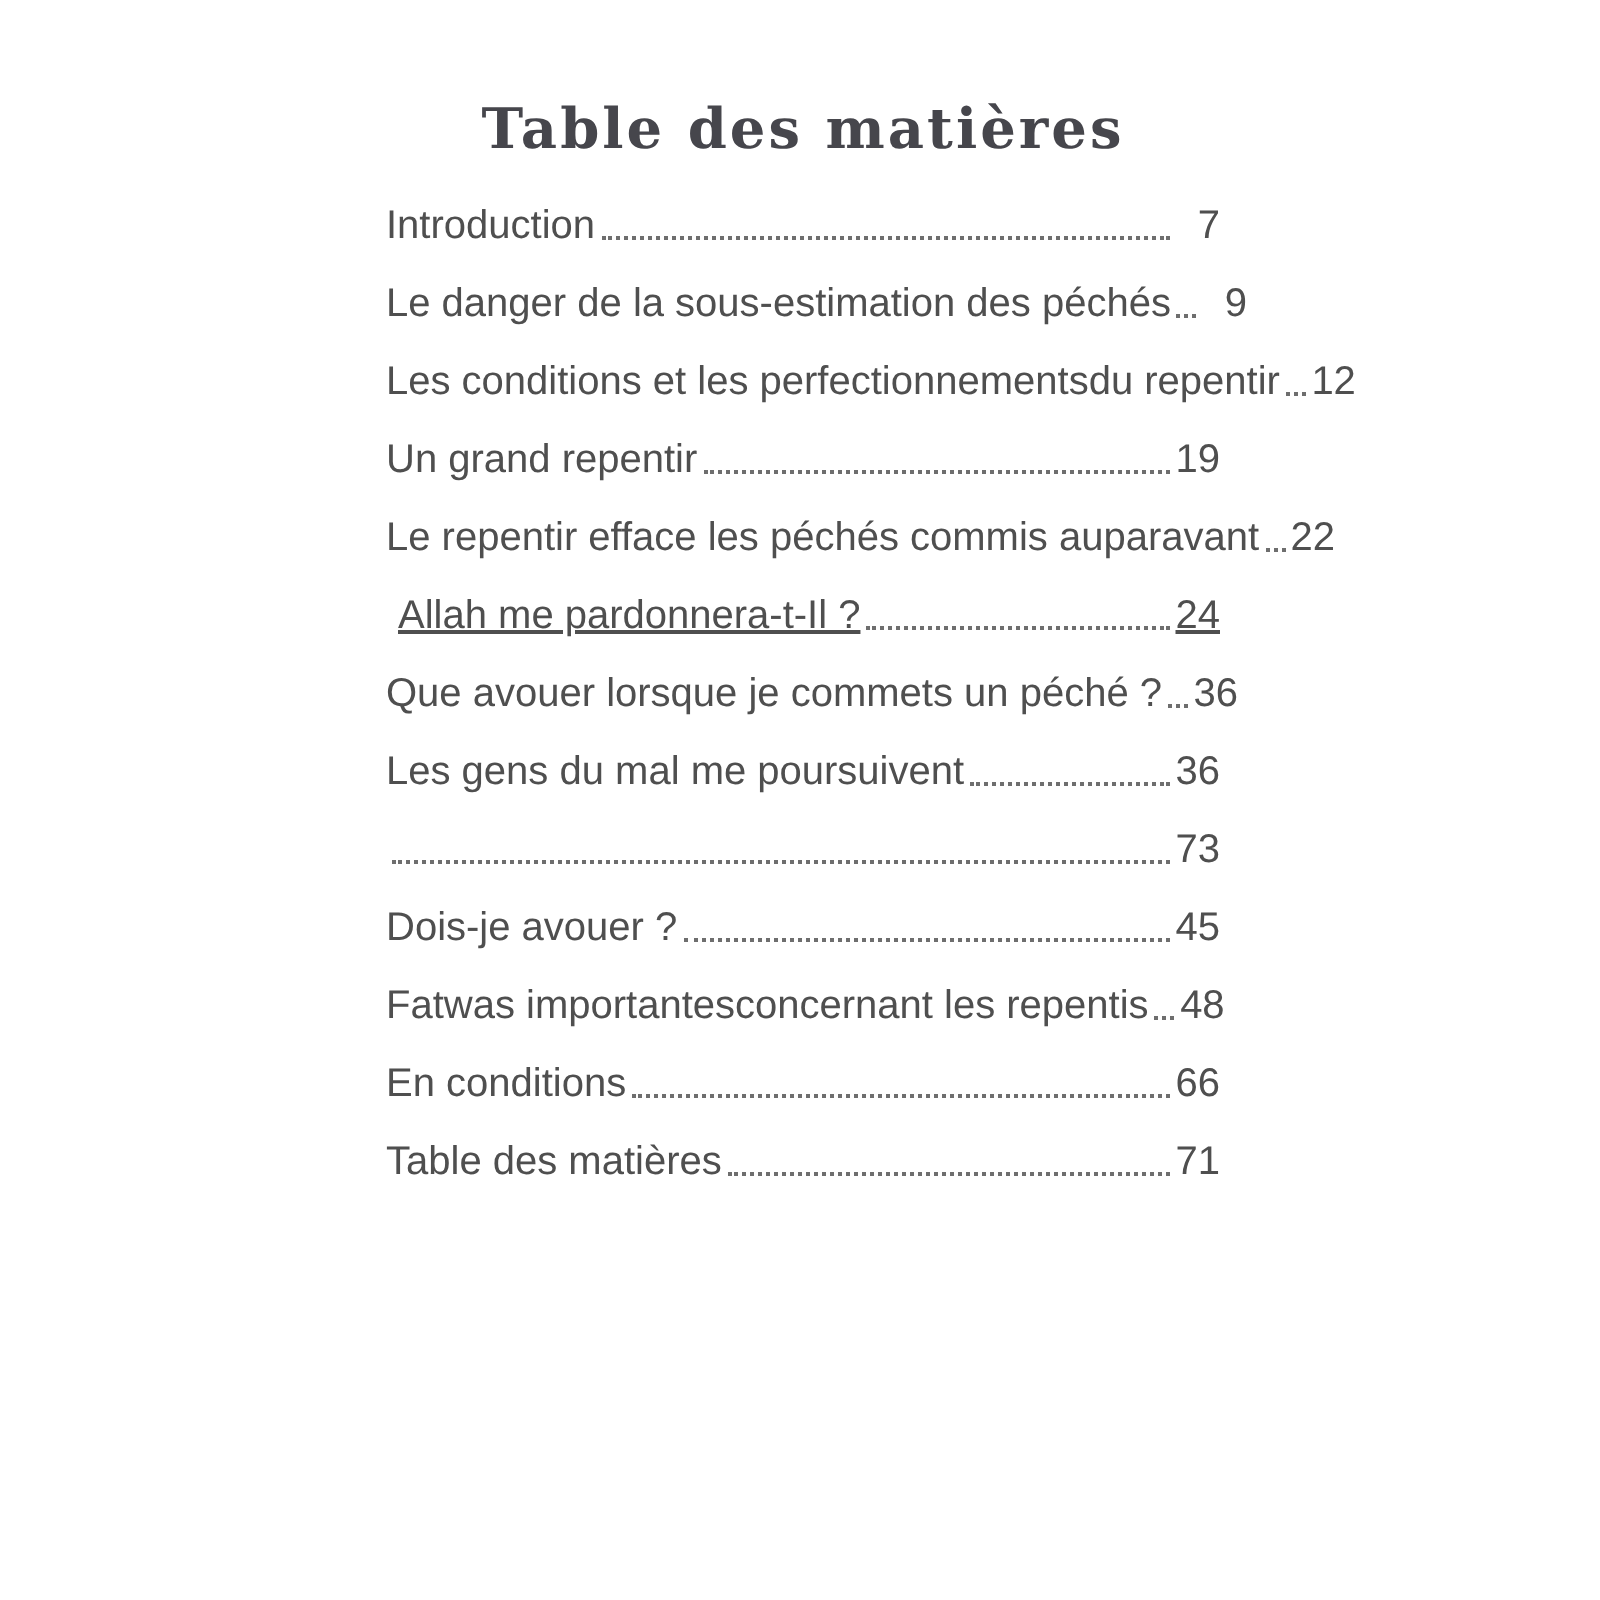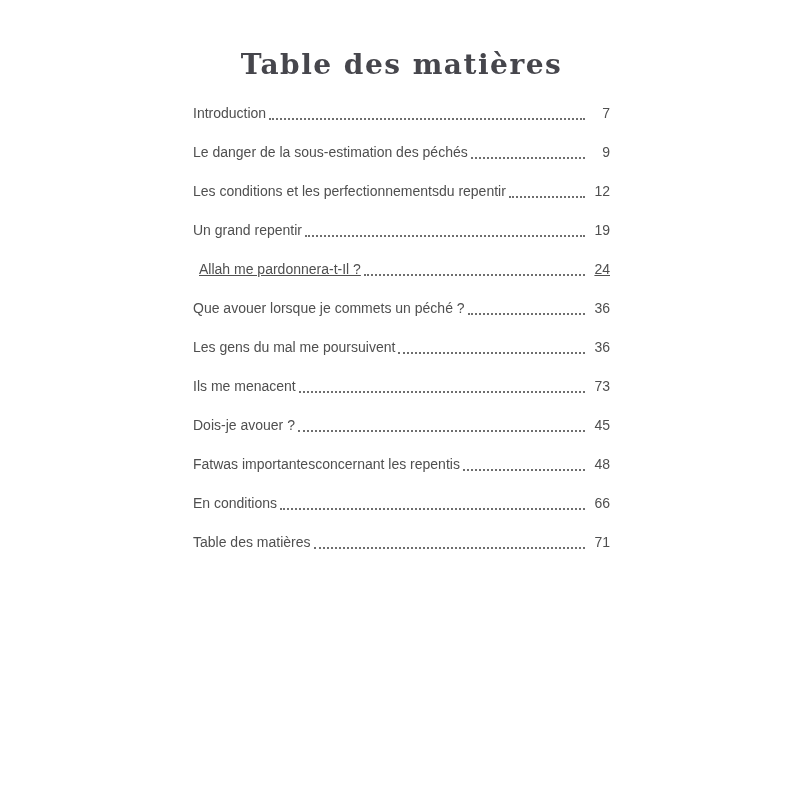--- a/index.html
+++ b/index.html
@@ -35,21 +35,21 @@
     color: var(--title-color);
     text-align: center;
     margin-bottom: 19px;
     white-space: nowrap;
   }
   .toc-list { width: 100%; }
   .toc-row {
     display: flex;
     align-items: stretch;
     line-height: 26px;
-    font-size: 14px;
+    font-size: 20px;
     color: var(--entry-color);
     margin-bottom: 13px;
   }
   .toc-row.indented { padding-left: 6px; text-decoration: underline; }
   .toc-label {
     white-space: nowrap;
     flex: 0 0 auto;
   }
   .leader {
     flex: 1 1 auto;
@@ -84,37 +84,41 @@
         <div class="toc-row">
     <span class="toc-label">Les conditions et les perfectionnementsdu repentir</span>
     <span class="leader"></span>
     <span class="pagenum">12</span>
   </div>
         <div class="toc-row">
     <span class="toc-label">Un grand repentir</span>
     <span class="leader"></span>
     <span class="pagenum">19</span>
   </div>
+        <div class="toc-row">
+    <span class="toc-label">Le repentir efface les péchés commis auparavant</span>
+    <span class="leader"></span>
+    <span class="pagenum">22</span>
+  </div>
         <div class="toc-row indented">
     <span class="toc-label">Allah me pardonnera-t-Il ?</span>
     <span class="leader"></span>
     <span class="pagenum">24</span>
   </div>
         <div class="toc-row">
     <span class="toc-label">Que avouer lorsque je commets un péché ?</span>
     <span class="leader"></span>
     <span class="pagenum">36</span>
   </div>
         <div class="toc-row">
     <span class="toc-label">Les gens du mal me poursuivent</span>
     <span class="leader"></span>
     <span class="pagenum">36</span>
   </div>
         <div class="toc-row">
-    <span class="toc-label">Ils me menacent</span>
     <span class="leader"></span>
     <span class="pagenum">73</span>
   </div>
         <div class="toc-row">
     <span class="toc-label">Dois-je avouer ?</span>
     <span class="leader"></span>
     <span class="pagenum">45</span>
   </div>
         <div class="toc-row">
     <span class="toc-label">Fatwas importantesconcernant les repentis</span>

